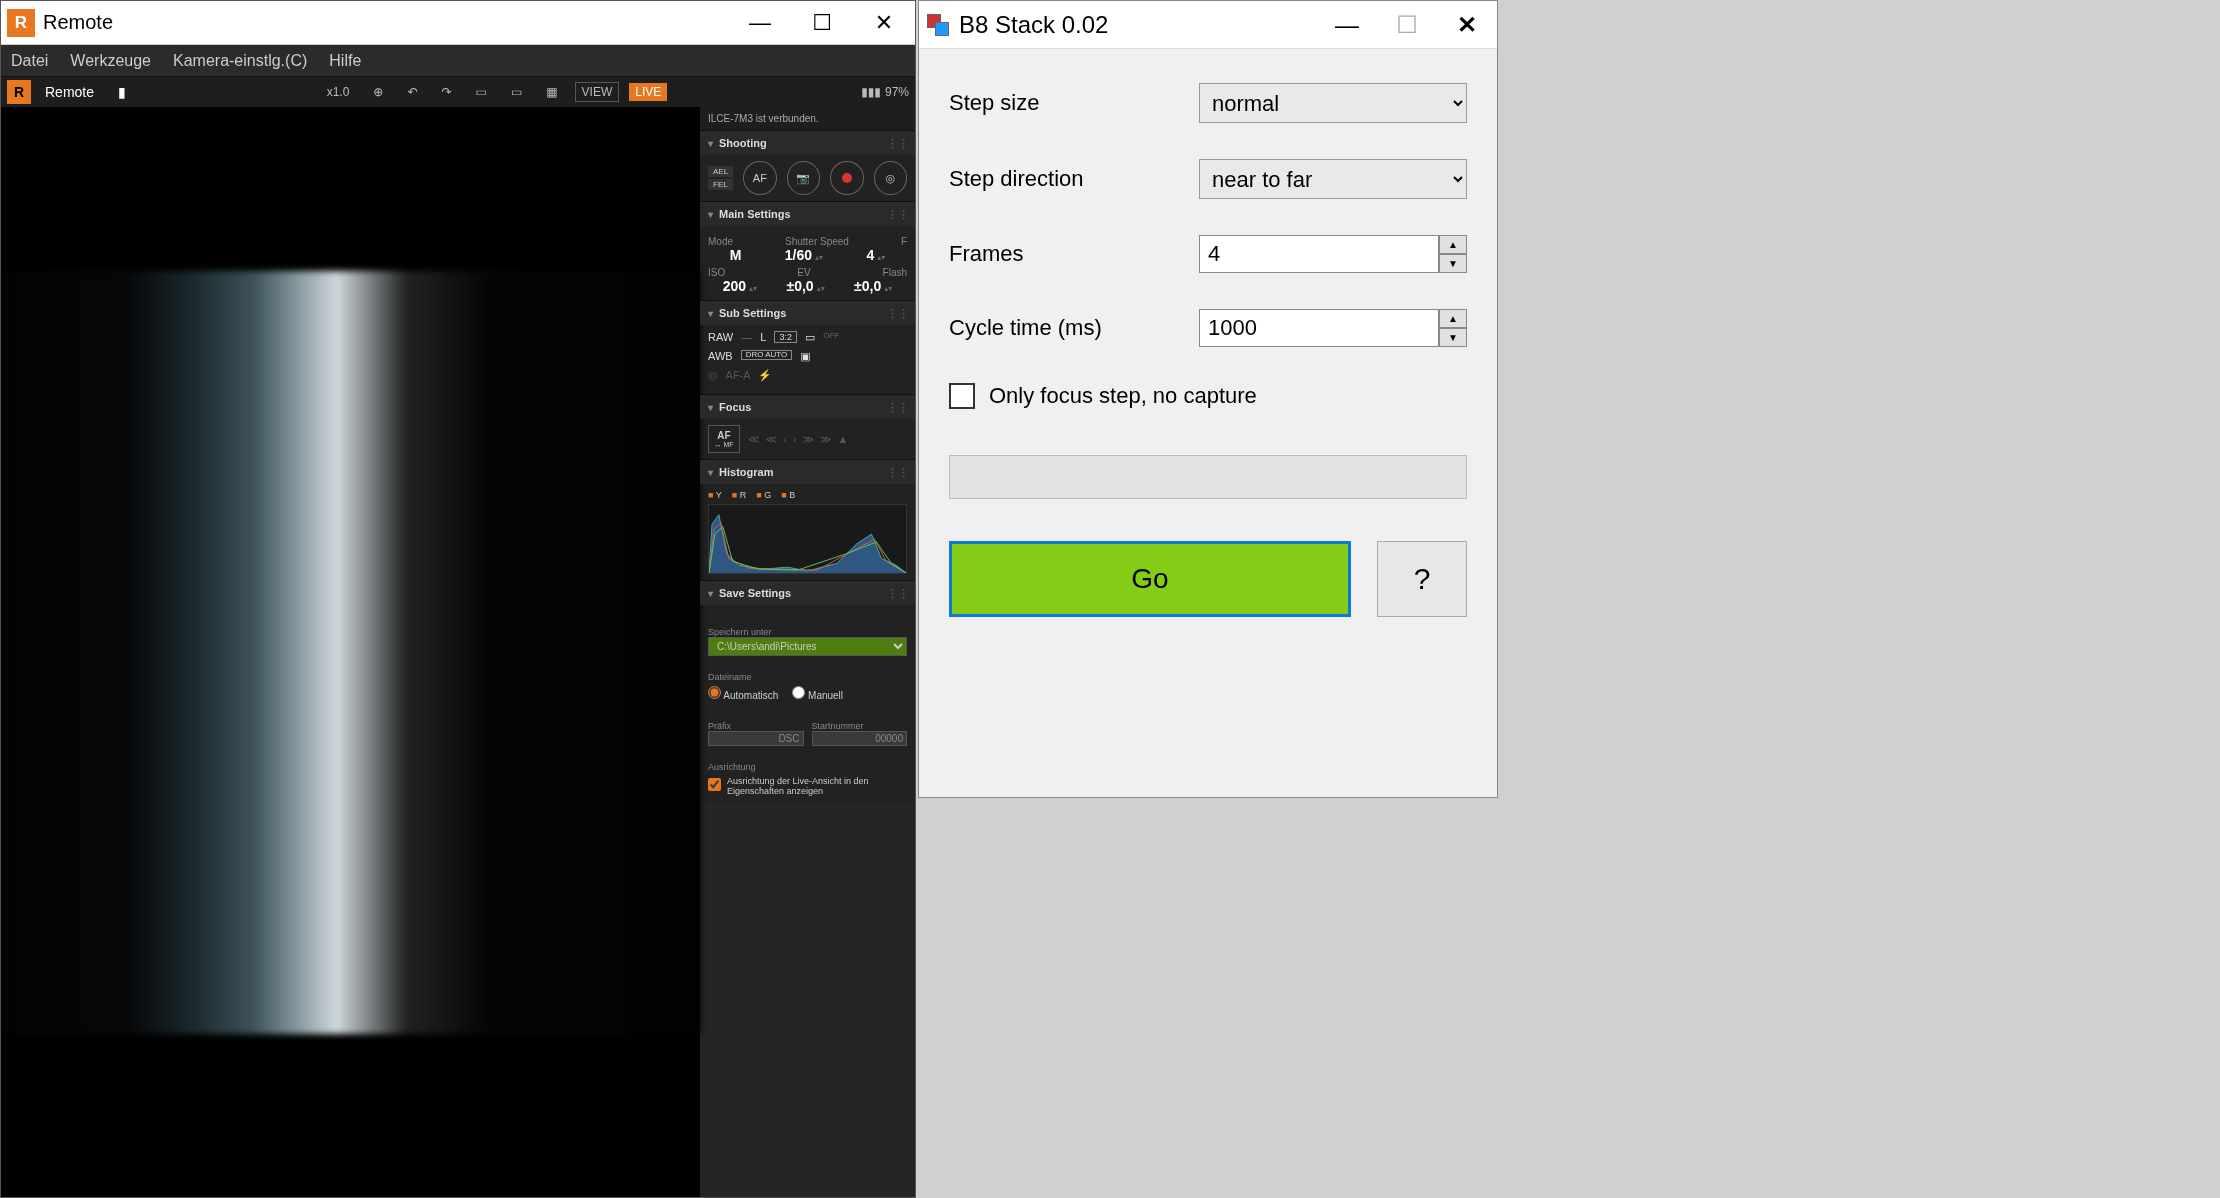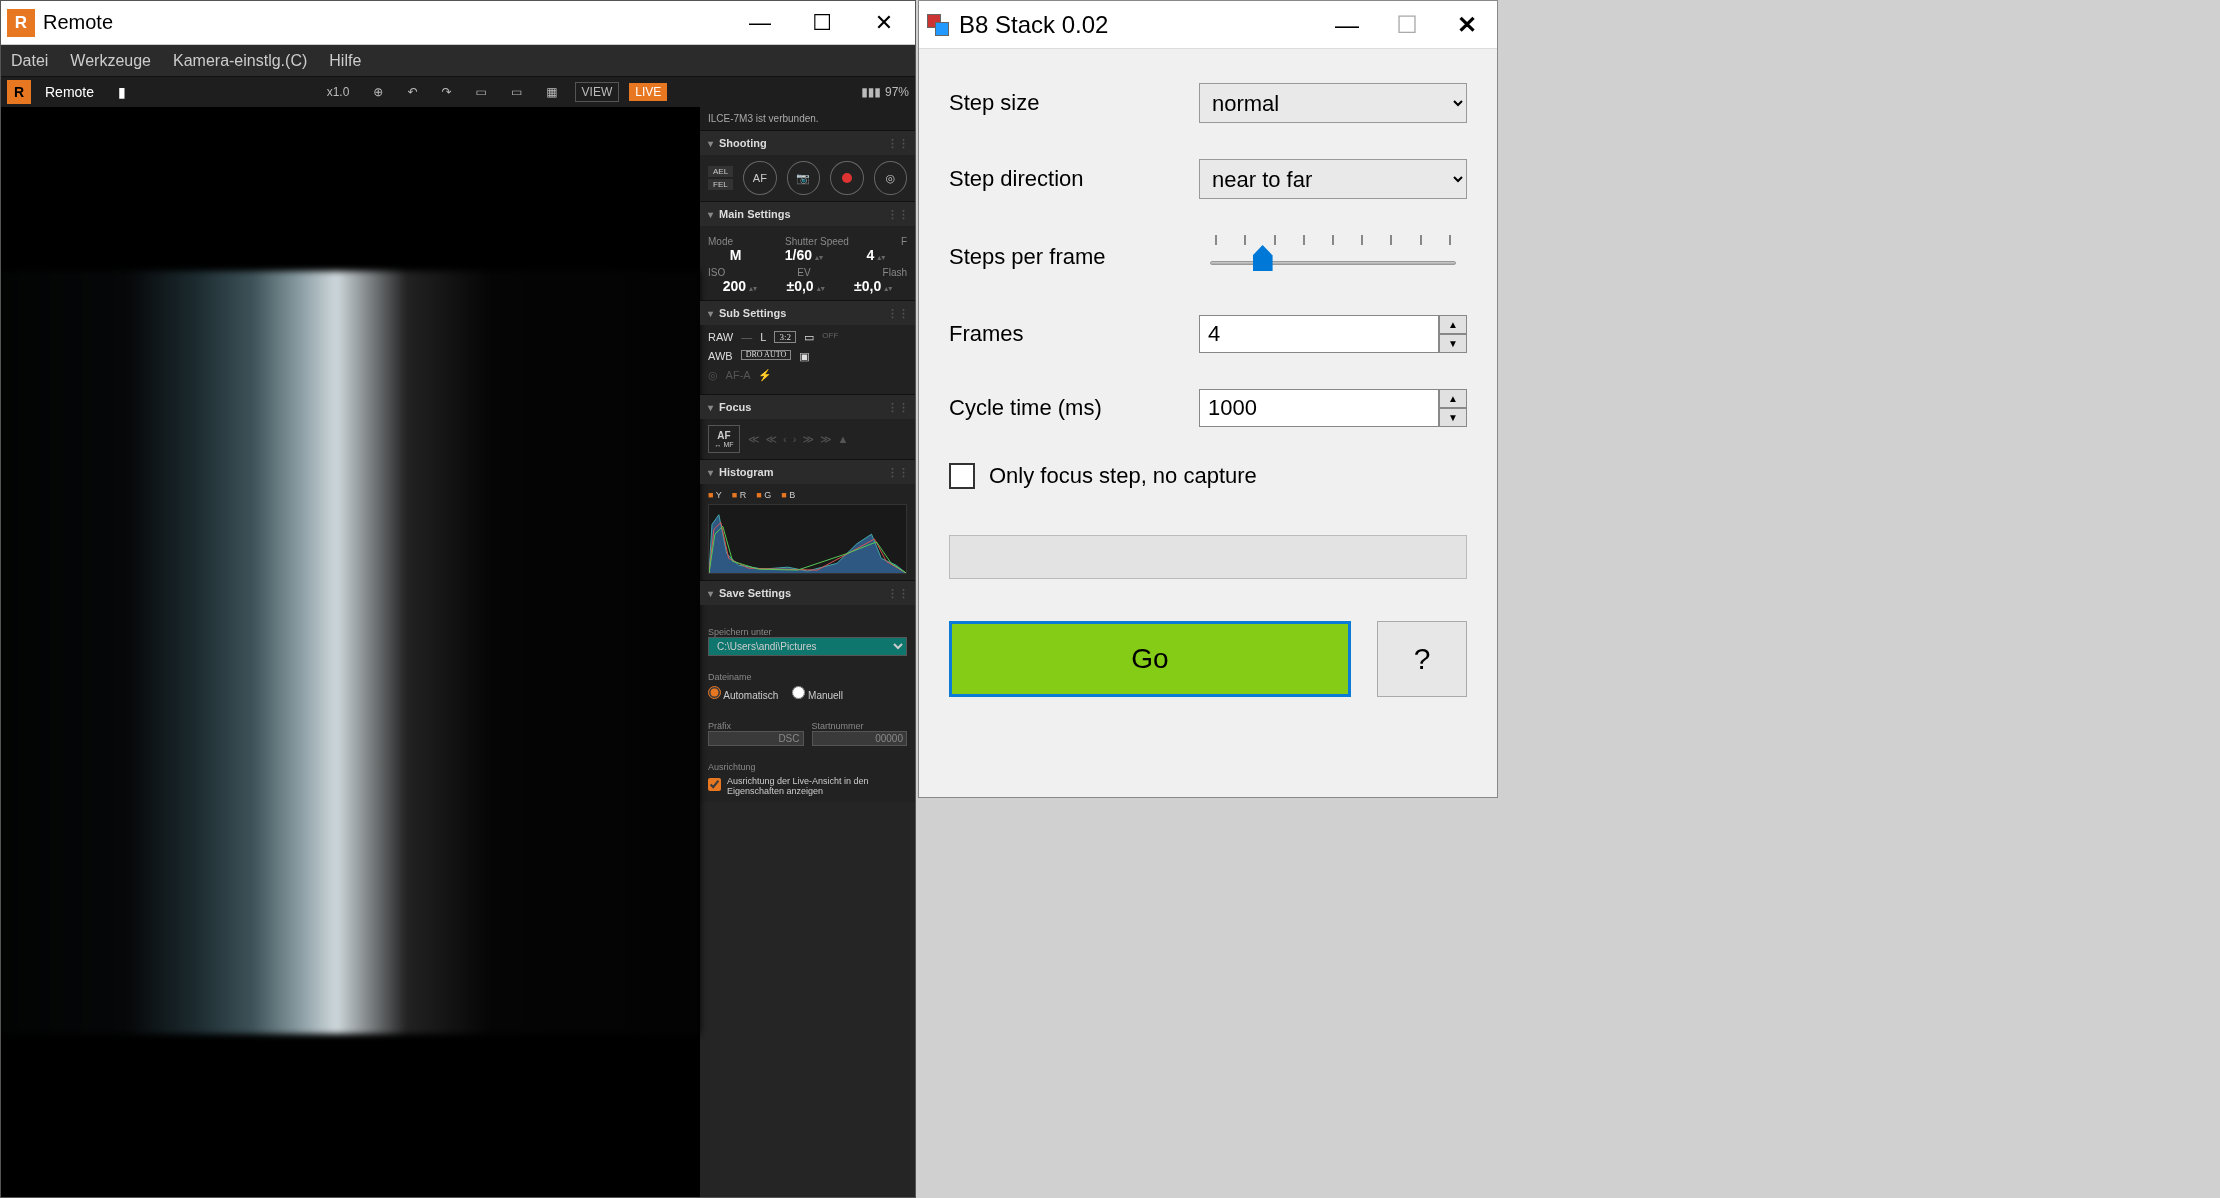--- a/index.html
+++ b/index.html
@@ -43,34 +43,34 @@
 .pill div { font-size: 8px; background: #333; padding: 1px 5px; color: #ccc; }
 .circ { width: 34px; height: 34px; border: 1px solid #666; border-radius: 50%; display: flex; align-items: center; justify-content: center; font-size: 11px; }
 .circ.rec::after { content: ""; width: 10px; height: 10px; background: #d33; border-radius: 50%; }
 
 .msrow { display: flex; justify-content: space-between; font-size: 10px; color: #888; margin-top: 4px; }
 .msrow2 { display: flex; justify-content: space-around; font-size: 14px; color: #fff; align-items: center; }
 .msrow2 .val { font-weight: bold; }
 .msrow2 .chev { font-size: 8px; color: #666; margin-left: 3px; }
 
 .subrow { display: flex; align-items: flex-start; gap: 8px; font-size: 11px; color: #ddd; margin-bottom: 6px; }
-.subrow .tag { border: 1px solid #888; padding: 0 4px; font-size: 9px; font-family: Liberation Serif, serif; }
+.subrow .tag { border: 1px solid #888; padding: 0 4px; font-size: 9px; }
 .subrow .off { font-size: 8px; color: #666; }
 
 .focrow { display: flex; align-items: center; gap: 8px; }
 .focbox { width: 32px; height: 28px; border: 1px solid #555; display: flex; flex-direction: column; align-items: center; justify-content: center; font-size: 10px; font-weight: bold; }
 .focbox small { font-size: 7px; font-weight: normal; }
 .focarrows { display: flex; gap: 6px; color: #555; font-size: 11px; }
 
 .histo { height: 70px; background: #191919; border: 1px solid #333; position: relative; overflow: hidden; }
 .histo svg { width: 100%; height: 100%; }
 .hlabels { display: flex; gap: 10px; font-size: 9px; margin-bottom: 4px; }
 .hlabels span::before { content: "■ "; color: #e87722; }
 
-.savepath { width: 100%; background: #0f766e; border: 1px solid #555; color: #ccc; font-size: 10px; padding: 2px 4px; }
+.savepath { width: 100%; background: #4d7c0f; border: 1px solid #555; color: #ccc; font-size: 10px; padding: 2px 4px; }
 .radio { display: flex; gap: 14px; font-size: 10px; margin: 4px 0; align-items: flex-start; }
 .radio input { accent-color: #e87722; }
 .lbl { font-size: 9px; color: #888; margin-top: 16px; }
 .tfield { width: 100%; background: #3a3a3a; border: 1px solid #555; color: #888; font-size: 10px; padding: 1px 3px; }
 .chk { font-size: 9px; display: flex; gap: 6px; align-items: flex-start; margin-top: 4px; }
 .chk input { accent-color: #e87722; margin-top: 2px; }
 
 
 .win-stack { width: 580px; height: 798px; background: #f0f0f0; display: flex; flex-direction: column; border: 1px solid #888; margin-left: 2px; }
 .win-stack .titlebar { height: 48px; background: #fff; display: flex; align-items: center; border-bottom: 1px solid #ddd; }
@@ -331,40 +331,20 @@
 
       <div class="frow">
         <div class="flabel">Step direction</div>
         <div class="fctrl">
           <select class="win-select">
             <option>near to far</option>
           </select>
         </div>
       </div>
 
-      <div class="frow">
-        <div class="flabel">Steps per frame</div>
-        <div class="fctrl">
-          <div class="slider-track">
-            <div class="slider-ticks">
-                <span></span>
-                <span></span>
-                <span></span>
-                <span></span>
-                <span></span>
-                <span></span>
-                <span></span>
-                <span></span>
-                <span></span>
-              </div>
-            <div class="slider-bar"></div>
-            <div class="slider-thumb"></div>
-          </div>
-        </div>
-      </div>
 
       <div class="frow">
         <div class="flabel">Frames</div>
         <div class="fctrl spin-wrap">
           <input class="win-num" value="4" style="">
           <div class="btns">
             <div>▲</div>
             <div>▼</div>
           </div>
         </div>

